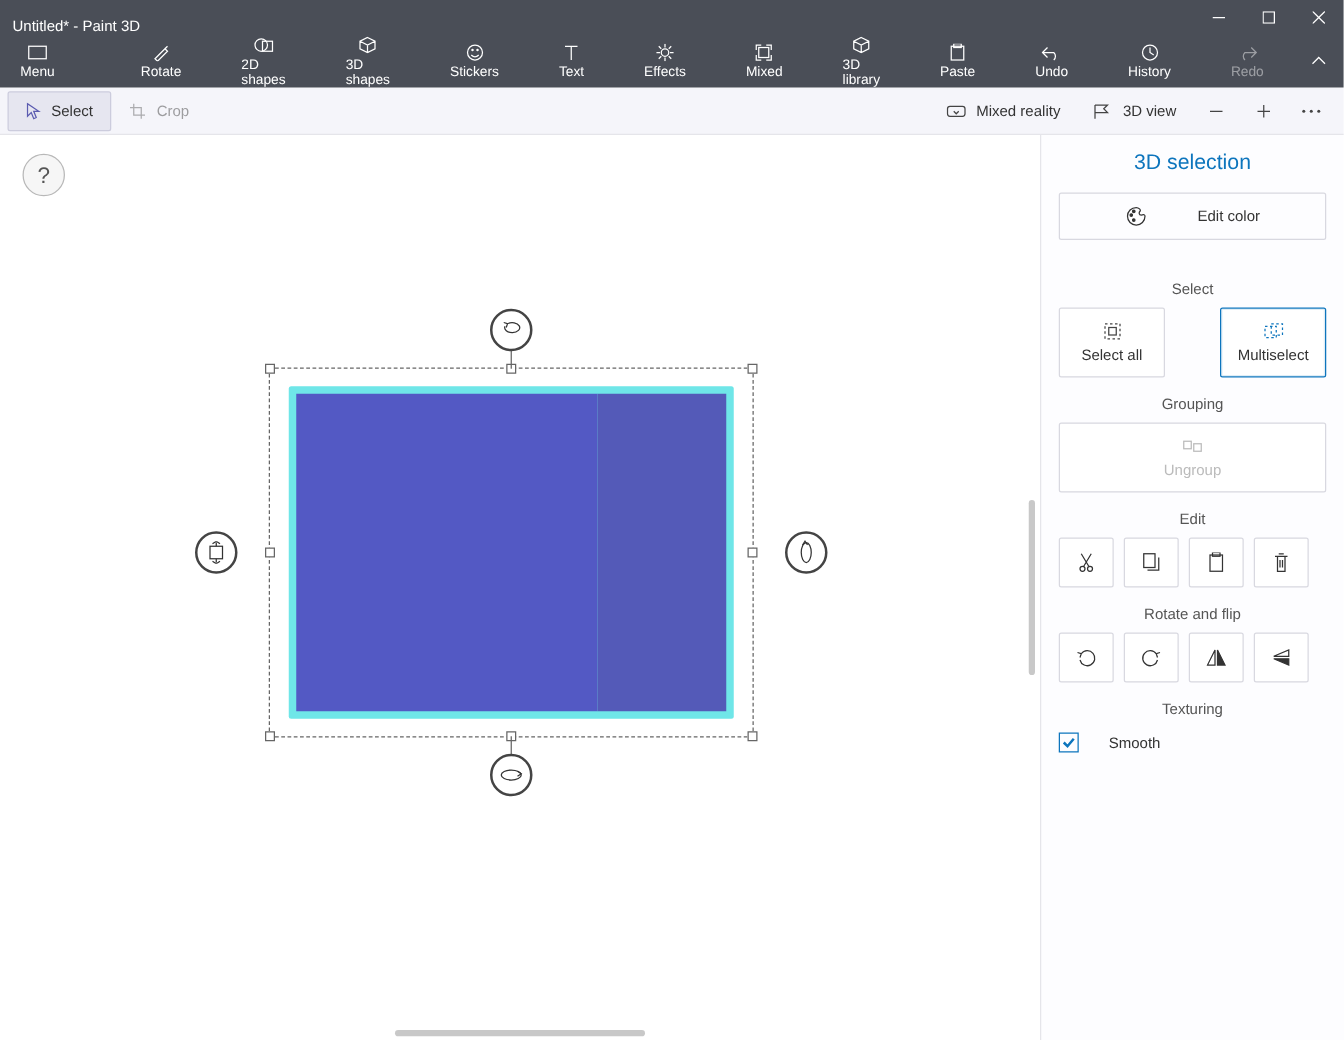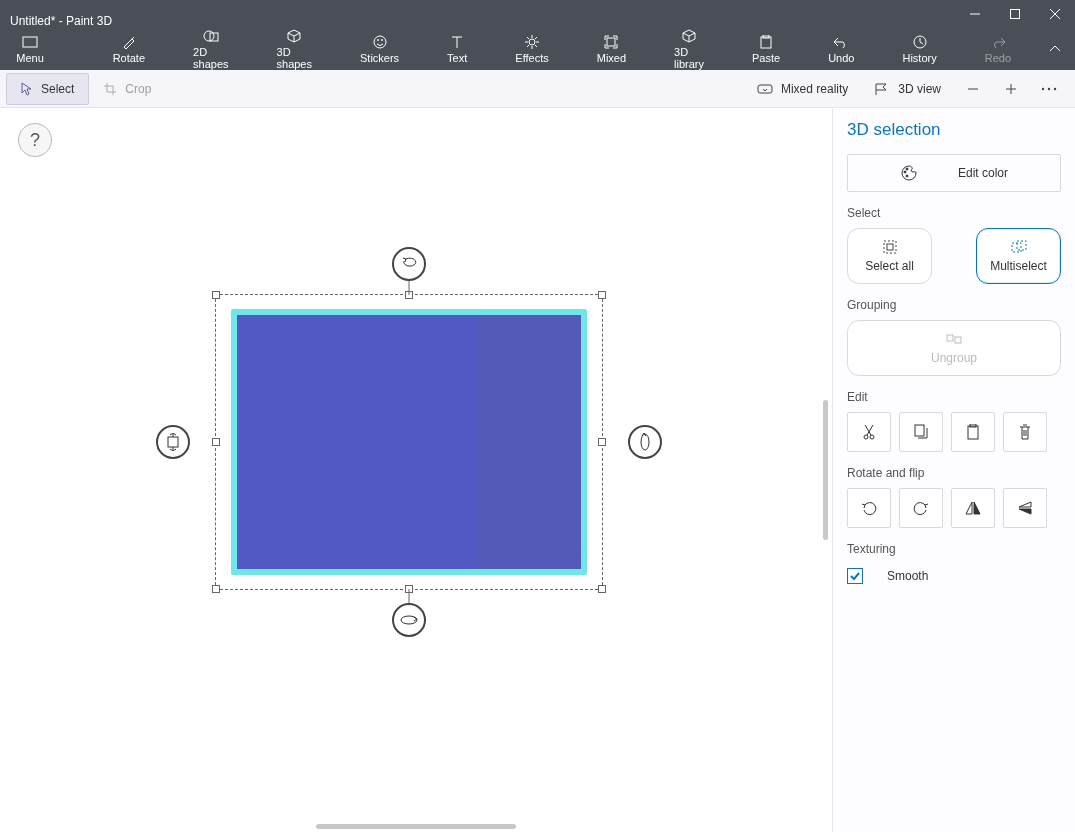--- a/index.html
+++ b/index.html
@@ -116,36 +116,36 @@
   .cube-front {
     flex: 0 0 70%; background:#5359c4;
   }
   .cube-side {
     flex: 1; background:#545ab8;
   }
 
   
   .panel {
     width:242px; background:#fdfdff; padding:12px 14px 12px 14px;
-    overflow:auto; font-size:12px; color:#333;
+    overflow:auto; font-size:12px; color:#333;text-align:center;
   }
   .panel h2 {
     font-size:17px; font-weight:400; color:#0d75bd; margin-bottom:14px;
   }
   .panel-card {
     border:1px solid #d8d8e0; border-radius:2px; height:38px;
     display:flex; align-items:center; justify-content:center; gap:40px;
-    margin-bottom:14px;
+    margin-bottom:32px;
   }
   .section-label { color:#555; margin:6px 0 8px 0; }
   .btn-row {
     display:flex; gap:8px; margin-bottom:14px;
   }
   .panel-btn {
-    flex:1; border:1px solid #d8d8e0; border-radius:12px; height:56px;
+    flex:1; border:1px solid #d8d8e0; border-radius:2px; height:56px;
     display:flex; flex-direction:column; align-items:center; justify-content:center;
     gap:4px; background:#fff;
   }
   .panel-btn.active {
     border-color:#0d75bd; box-shadow: inset 0 0 0 1px #0d75bd22; margin-left: 36px;
   }
   .panel-btn.disabled { color:#bbb; }
   .panel-btn .ico { height:16px; display:flex; align-items:center; }
   .icon-row {
     display:flex; gap:8px; margin-bottom:14px;

